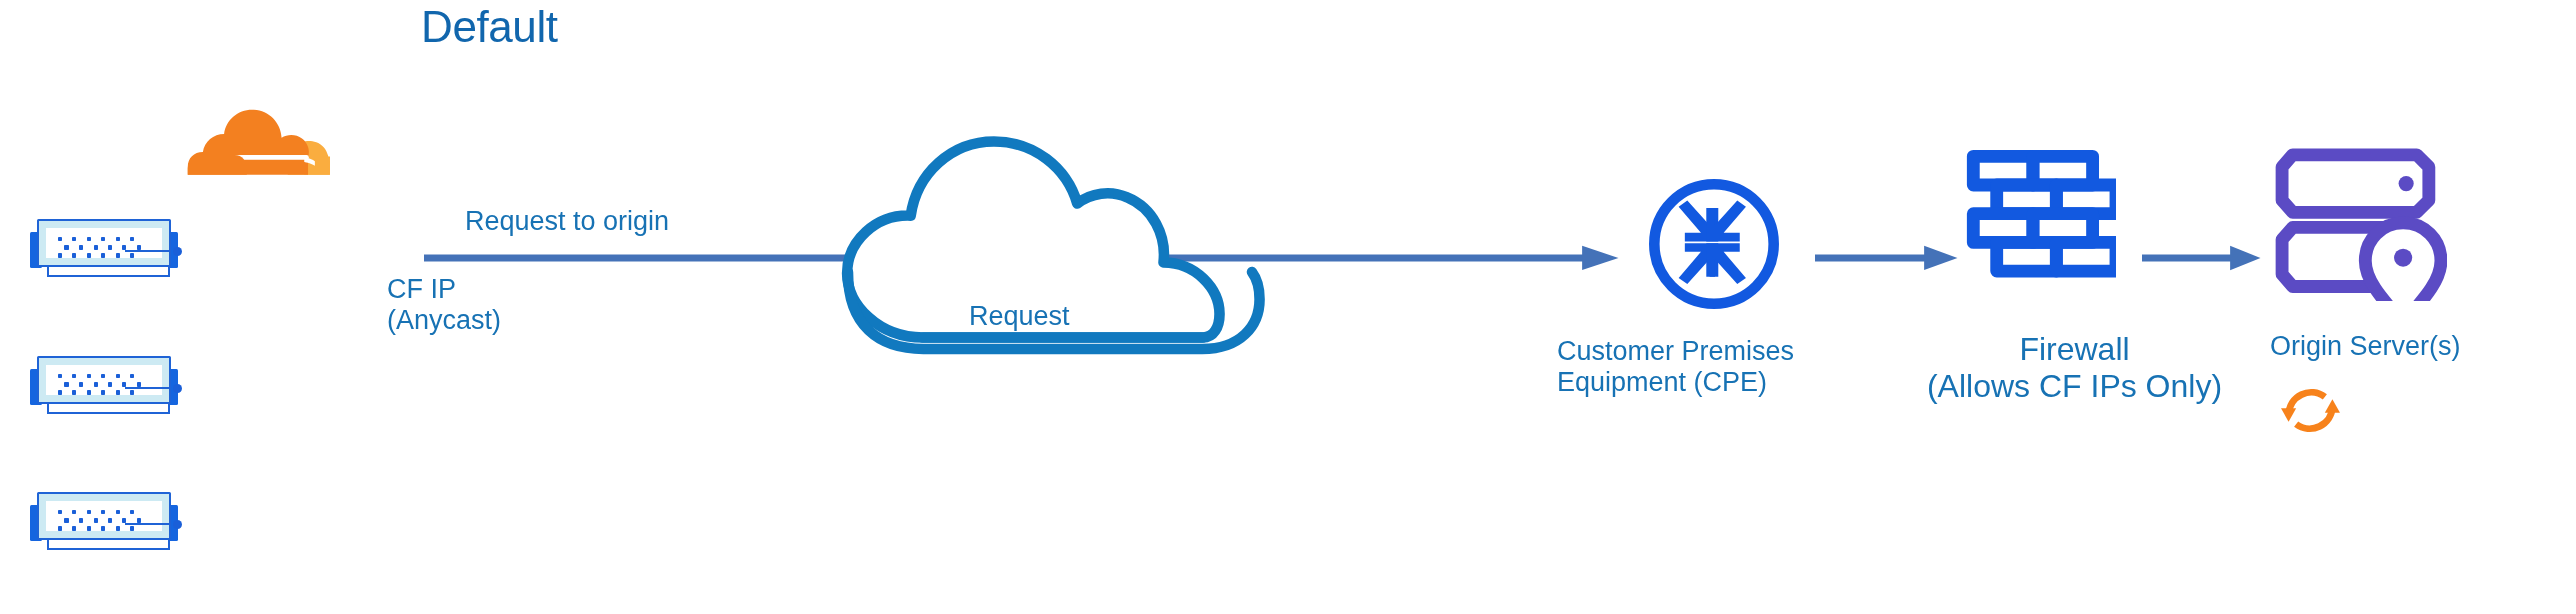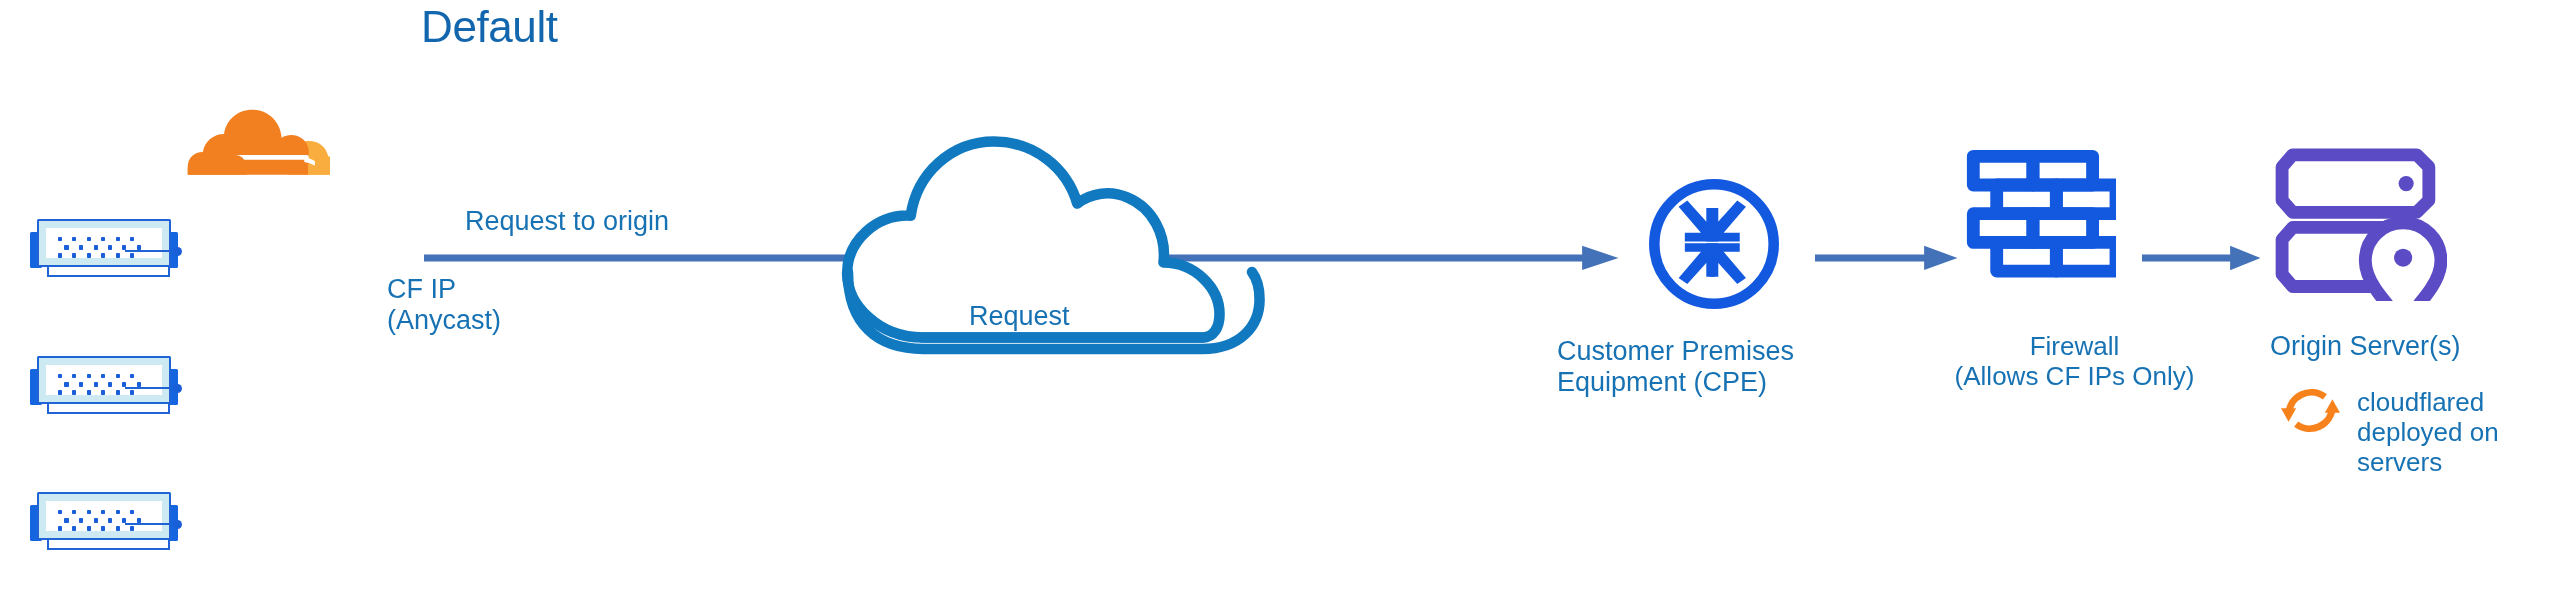--- a/index.html
+++ b/index.html
@@ -136,21 +136,21 @@
   .label {
     position: absolute;
     color: #1772b4;
     white-space: pre;
     line-height: 1.16;
   }
   #label-request   { left: 465px;  top: 206px;  font-size: 27px; }
   #label-cfip      { left: 387px;  top: 274px;  font-size: 27px; }
   #label-internet  { left: 969px; top: 301px;  font-size: 27px; }
   #label-cpe       { left: 1557px; top: 336px;  font-size: 27px; text-align: left; }
-  #label-firewall  { left: 1912px; top: 331px;  font-size: 26px; text-align: center; width: 325px;}
+  #label-firewall  { left: 1912px; top: 331px;  font-size: 32px; text-align: center; width: 325px;}
   #label-origin    { left: 2270px; top: 331px;  font-size: 27px; }
   #label-cloudflared { left: 2357px; top: 387px; font-size: 26px; }
 
   
   .connector {
     position: absolute;
   }
 
   
   #internet-cloud {
@@ -409,18 +409,15 @@
 
   <div class="label" id="label-request">Request to origin</div>
   <div class="label" id="label-cfip">CF IP
 (Anycast)</div>
   <div class="label" id="label-internet">Request</div>
   <div class="label" id="label-cpe">Customer Premises
 Equipment (CPE)</div>
   <div class="label" id="label-firewall">Firewall
 (Allows CF IPs Only)</div>
   <div class="label" id="label-origin">Origin Server(s)</div>
-  <div class="label" id="label-cloudflared">cloudflared
-deployed on
-servers</div>
 
 </div>
 
 
 </body></html>

